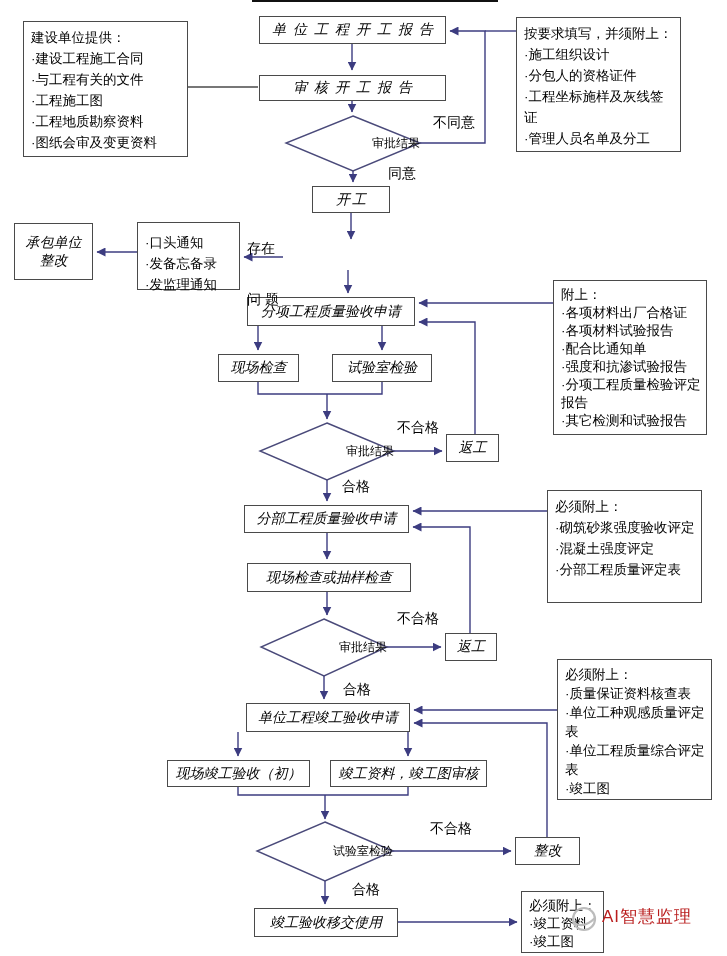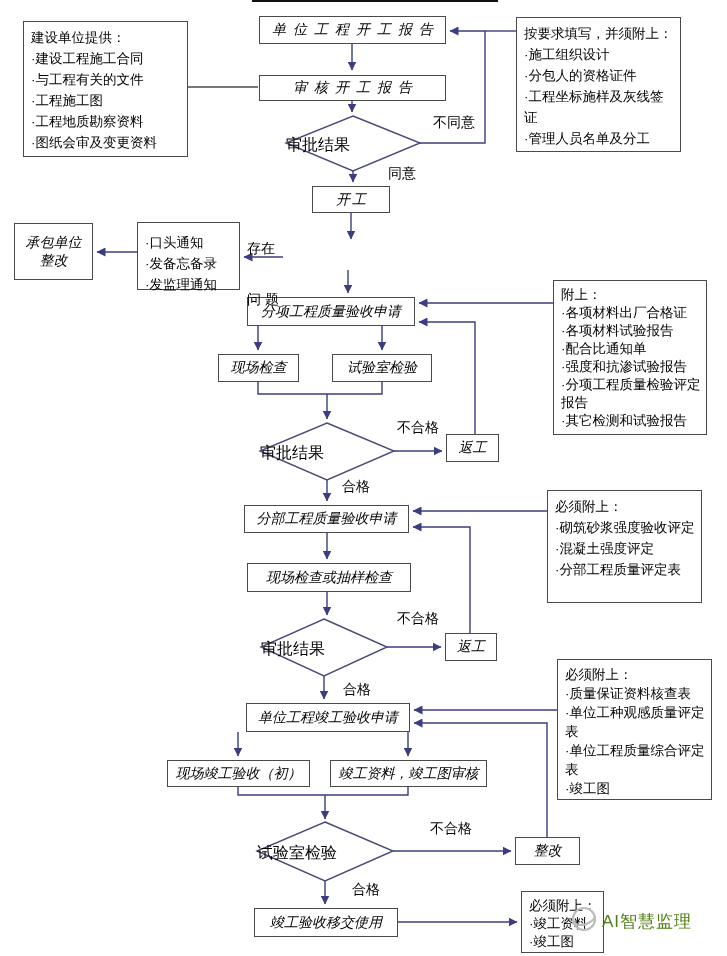--- a/index.html
+++ b/index.html
@@ -6,21 +6,21 @@
   .stage{position:relative;width:727px;height:956px;background:#ffffff;overflow:hidden;
          font-family:"Liberation Sans","DejaVu Sans",sans-serif;color:#000;}
   .layer{position:absolute;left:0;top:0;z-index:1;}
   .topbar{position:absolute;left:252px;top:0;width:246px;height:2px;background:#111;z-index:2;}
   .box{position:absolute;z-index:2;background:#fff;border:1px solid #4a4a4a;box-sizing:border-box;
        display:flex;align-items:center;justify-content:center;text-align:center;
        font-size:14px;line-height:1.25;font-style:italic;}
   .listbox{position:absolute;z-index:2;background:#fff;border:1px solid #4a4a4a;box-sizing:border-box;
        font-size:13.5px;text-align:left;padding:5px 5px 3px 7px;}
   .listbox div{white-space:normal;}
-  .dlabel{position:absolute;z-index:2;text-align:left;font-size:16px;}
+  .dlabel{position:absolute;z-index:2;text-align:right;font-size:12px;}
   .elabel{position:absolute;z-index:2;font-size:14px;white-space:pre;}
   .ls6{letter-spacing:7px;text-indent:7px;}
   .ls2{letter-spacing:2px;text-indent:2px;}
   .ls1{letter-spacing:1px;}
   .lh21 div{line-height:21px;}
   .lh19 div{line-height:19px;}
   .lh18 div{line-height:18px;}
   
   .n-build-unit{left:23px;top:21px;width:165px;height:136px;}
   .n-start-report{left:259px;top:16px;width:187px;height:28px;}
@@ -55,22 +55,22 @@
   .e-disagree{left:433px;top:114px;}
   .e-agree{left:388px;top:165px;}
   .e-issue{left:247px;top:206px;line-height:17px;text-align:left;}
   .e-fail-1{left:397px;top:419px;}
   .e-pass-1{left:342px;top:478px;}
   .e-fail-2{left:397px;top:610px;}
   .e-pass-2{left:343px;top:681px;}
   .e-fail-3{left:430px;top:820px;}
   .e-pass-3{left:352px;top:881px;}
   
-  .wm{position:absolute;left:570px;top:905px;z-index:3;display:flex;align-items:flex-end;
-      color:#4d7c0f;font-size:17px;letter-spacing:1px;}
+  .wm{position:absolute;left:570px;top:905px;z-index:3;display:flex;align-items:flex-start;
+      color:#b91c1c;font-size:17px;letter-spacing:1px;}
   .wm svg{margin-right:4px;}
 </style>
 </head>
 <body>
 
 <div class="stage">
 
   <div class="topbar"></div>
 
   <svg class="layer" width="727" height="956" viewBox="0 0 727 956">

